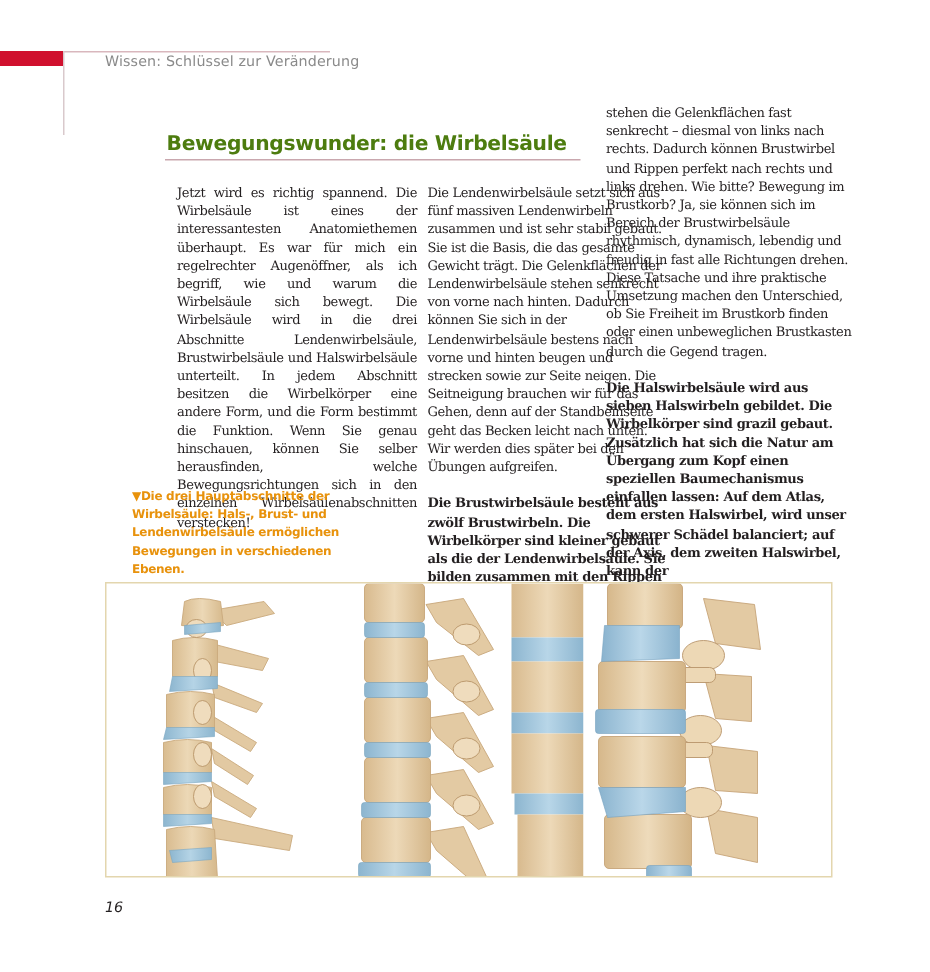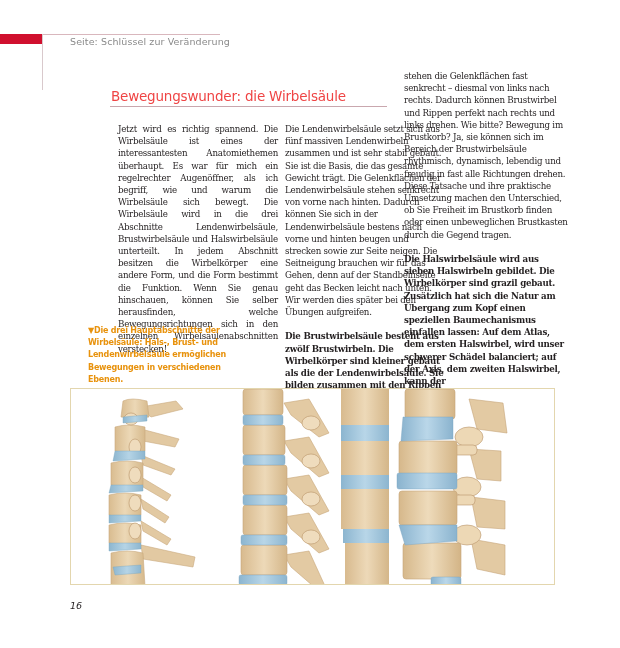--- a/index.html
+++ b/index.html
@@ -1,41 +1,41 @@
 <!DOCTYPE html>
 <html><head>
 <meta charset="utf-8">
 <style>
   html, body { margin: 0; padding: 0; background: #ffffff; }
   body { width: 620px; height: 648px; position: relative; overflow: hidden; font-family: "DejaVu Serif", serif; color: #231f20; }
   .red-tab { position: absolute; left: 0; top: 34px; width: 42px; height: 10px; background: #d0102e; }
   .header-rule { position: absolute; left: 42px; top: 34px; width: 178px; height: 1px; background: #d9b7bd; }
   .header-vline { position: absolute; left: 42px; top: 34px; width: 1px; height: 56px; background: #d9c9cc; }
   .running-head { position: absolute; left: 70px; top: 36px; font-family: "DejaVu Sans", sans-serif; font-size: 9.5px; color: #8a8a8a; letter-spacing: 0.1px; }
-  .title { position: absolute; left: 111px; top: 88px; font-family: "DejaVu Sans", sans-serif; font-weight: normal; font-size: 13.5px; color: #ef4444; letter-spacing: -0.2px; }
+  .title { position: absolute; left: 111px; top: 88px; font-family: "DejaVu Sans", sans-serif; font-weight: bold; font-size: 13.5px; color: #4d7c0f; letter-spacing: -0.2px; }
   .title-rule { position: absolute; left: 110px; top: 106px; width: 277px; height: 1px; background: #c9a7ae; }
   .col { position: absolute; font-size: 8.7px; line-height: 12.2px; letter-spacing: -0.25px; color: #231f20; }
   .col p { margin: 0; }
   .col p + p { margin-top: 12.2px; font-weight: bold; }
   .col1 { left: 70px; top: 123px; width: 160px; margin-left: 48px; }
   .col2 { left: 237px; top: 123px; width: 160px; margin-left: 48px; }
   .col3 { left: 404px; top: 70px; width: 165px; }
   .caption { position: absolute; left: 66px; top: 325px; width: 160px; font-family: "DejaVu Sans", sans-serif; font-weight: bold; font-size: 8px; line-height: 12.2px; color: #e8920c; letter-spacing: -0.2px; margin-left: 22px; }
   .caption .tri { color: #e8920c; }
   .figure-frame { position: absolute; left: 70px; top: 388px; width: 485px; height: 197px; border: 1px solid #e3d6ae; background: #ffffff; box-sizing: border-box; overflow: hidden; }
   .figure-frame svg { position: absolute; top: 0; }
   .page-number { position: absolute; left: 70px; top: 600px; font-family: "DejaVu Sans", sans-serif; font-size: 9.5px; color: #231f20; font-style: italic; }
 </style>
 </head>
 <body>
 
 <div class="red-tab"></div>
 <div class="header-rule"></div>
 <div class="header-vline"></div>
-<div class="running-head">Seite: Schlüssel zur Veränderung</div>
+<div class="running-head">Wissen: Schlüssel zur Veränderung</div>
 
 <h1 class="title" style="margin:0;">Bewegungswunder: die Wirbelsäule</h1>
 <div class="title-rule"></div>
 
 <div class="col col1">
   <p style="text-align:justify;hyphens:auto;" lang="de">Jetzt wird es richtig spannend. Die Wirbelsäule ist eines der interessantesten Anatomiethemen überhaupt. Es war für mich ein regelrechter Augenöffner, als ich begriff, wie und warum die Wirbelsäule sich bewegt. Die Wirbelsäule wird in die drei Abschnitte Lendenwirbelsäule, Brustwirbelsäule und Halswirbelsäule unterteilt. In jedem Abschnitt besitzen die Wirbelkörper eine andere Form, und die Form bestimmt die Funktion. Wenn Sie genau hinschauen, können Sie selber herausfinden, welche Bewegungsrichtungen sich in den einzelnen Wirbelsäulenabschnitten verstecken!</p>
 </div>
 
 <div class="caption" lang="de">
   <span class="tri">▼</span><span>Die drei Hauptabschnitte der Wirbelsäule: Hals-, Brust- und Lendenwirbelsäule ermöglichen Bewegungen in verschiedenen Ebenen.</span>

